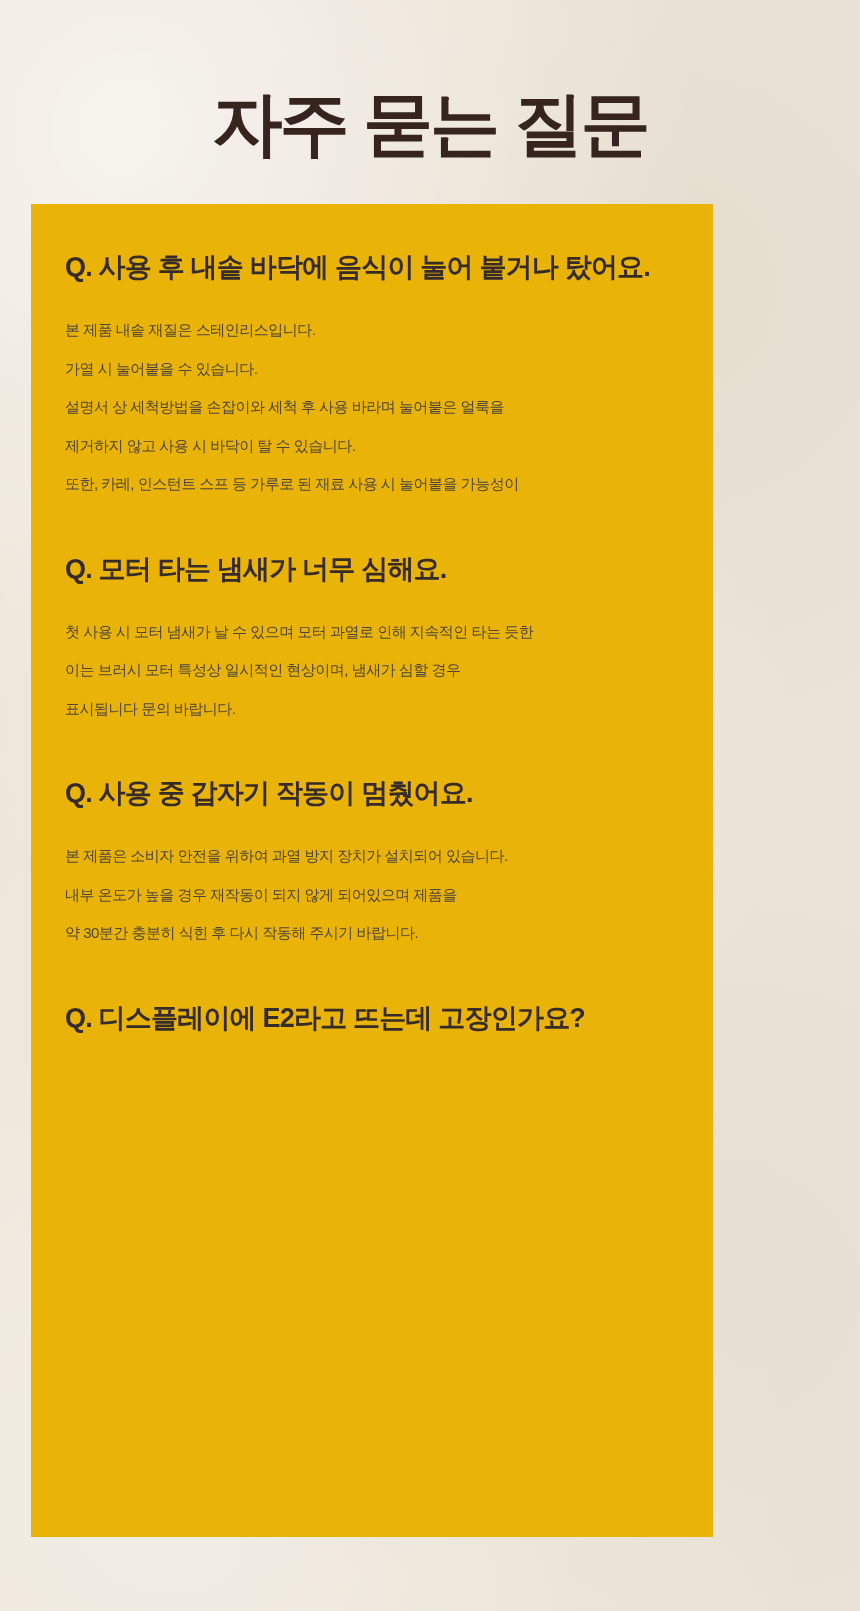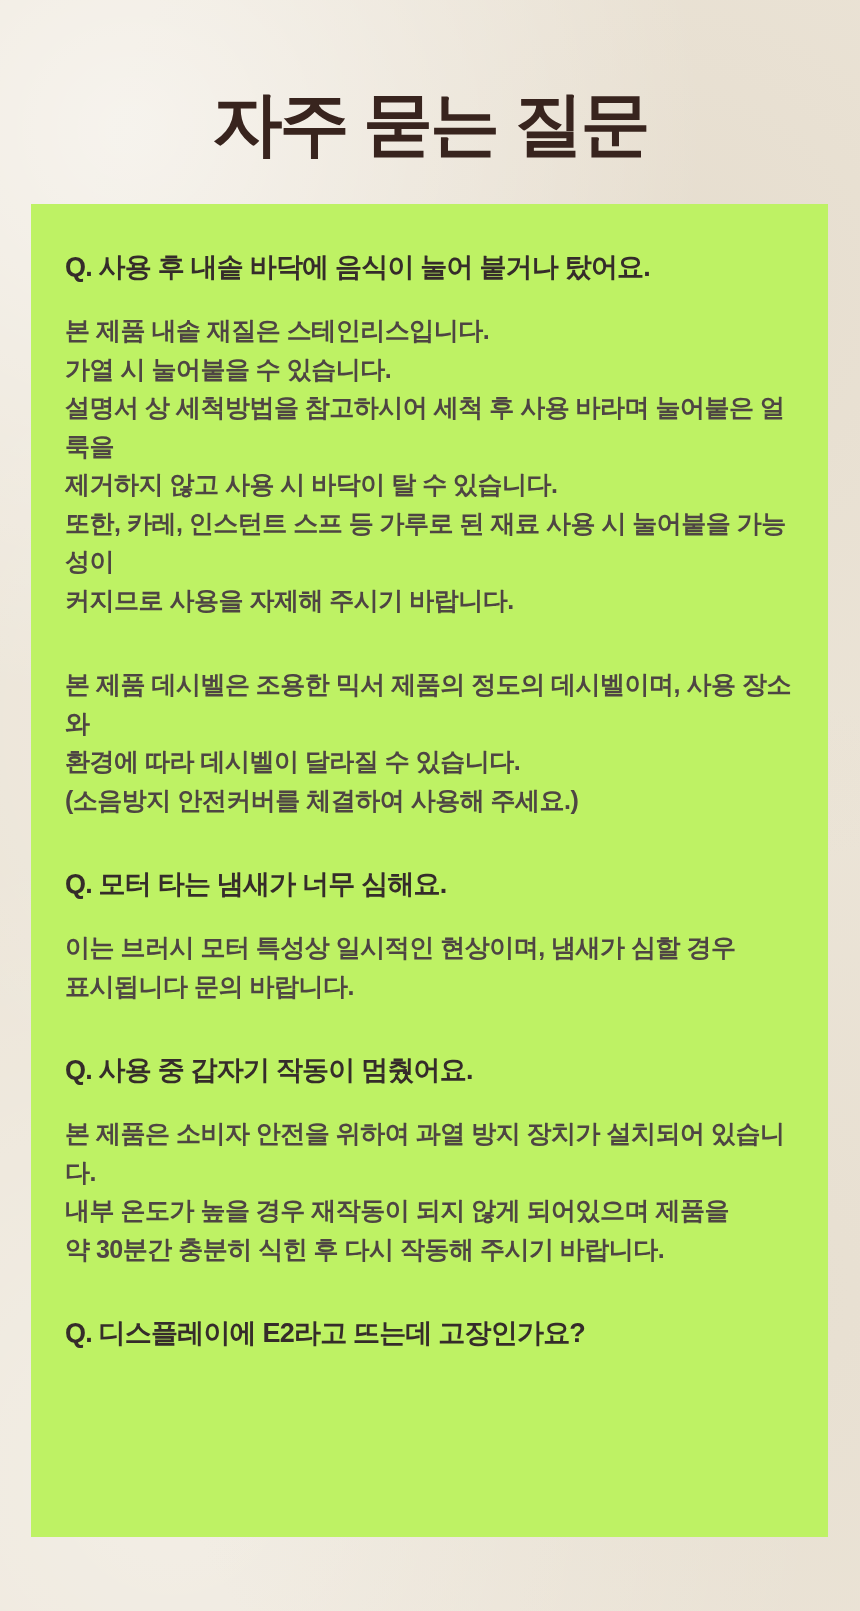--- a/index.html
+++ b/index.html
@@ -31,23 +31,23 @@
     font-size: 70px;
     line-height: 1.1;
     font-weight: 900;
     letter-spacing: -3px;
     color: #38241e;
   }
   .faq-card {
     position: absolute;
     left: 31px;
     top: 204px;
-    width: 797px;
+    width: 682px;
     height: 1333px;
-    background: #bef264;
+    background: #eab308;
     box-sizing: border-box;
     padding: 44px 34px 20px 34px;
     overflow: hidden;
   }
   .faq-item {
     margin: 0 0 46px 0;
   }
   .faq-item:last-child {
     margin-bottom: 1px;
   }
@@ -56,55 +56,50 @@
     font-size: 27px;
     line-height: 38px;
     font-weight: 700;
     letter-spacing: -0.8px;
     color: #352c2a;
   }
   .answer {
     margin-top: 25px;
   }
   .answer-line {
-    font-size: 25px;
+    font-size: 15px;
     line-height: 38.5px;
-    font-weight: 700;
+    font-weight: 400;
     letter-spacing: -0.5px;
     color: #4e4543;
   }
 </style>
 </head>
 <body>
 
 <h1 class="page-title">자주 묻는 질문</h1>
 
 <div class="faq-card">
   <div id="faq-list">
       <section class="faq-item">
         <h2 class="question">Q. 사용 후 내솥 바닥에 음식이 눌어 붙거나 탔어요.</h2>
         <div class="answer">
           <div class="answer-line">본 제품 내솥 재질은 스테인리스입니다.</div>
           <div class="answer-line">가열 시 눌어붙을 수 있습니다.</div>
-          <div class="answer-line">설명서 상 세척방법을 참고하시어 세척 후 사용 바라며 눌어붙은 얼룩을</div>
+          <div class="answer-line">설명서 상 세척방법을 손잡이와 세척 후 사용 바라며 눌어붙은 얼룩을</div>
           <div class="answer-line">제거하지 않고 사용 시 바닥이 탈 수 있습니다.</div>
           <div class="answer-line">또한, 카레, 인스턴트 스프 등 가루로 된 재료 사용 시 눌어붙을 가능성이</div>
-          <div class="answer-line">커지므로 사용을 자제해 주시기 바랍니다.</div>
         </div>
       </section>
       <section class="faq-item">
-        <div class="answer">
-          <div class="answer-line">본 제품 데시벨은 조용한 믹서 제품의 정도의 데시벨이며, 사용 장소와</div>
-          <div class="answer-line">환경에 따라 데시벨이 달라질 수 있습니다.</div>
-          <div class="answer-line">(소음방지 안전커버를 체결하여 사용해 주세요.)</div>
-        </div>
       </section>
       <section class="faq-item">
         <h2 class="question">Q. 모터 타는 냄새가 너무 심해요.</h2>
         <div class="answer">
+          <div class="answer-line">첫 사용 시 모터 냄새가 날 수 있으며 모터 과열로 인해 지속적인 타는 듯한</div>
           <div class="answer-line">이는 브러시 모터 특성상 일시적인 현상이며, 냄새가 심할 경우</div>
           <div class="answer-line">표시됩니다 문의 바랍니다.</div>
         </div>
       </section>
       <section class="faq-item">
         <h2 class="question">Q. 사용 중 갑자기 작동이 멈췄어요.</h2>
         <div class="answer">
           <div class="answer-line">본 제품은 소비자 안전을 위하여 과열 방지 장치가 설치되어 있습니다.</div>
           <div class="answer-line">내부 온도가 높을 경우 재작동이 되지 않게 되어있으며 제품을</div>
           <div class="answer-line">약 30분간 충분히 식힌 후 다시 작동해 주시기 바랍니다.</div>

